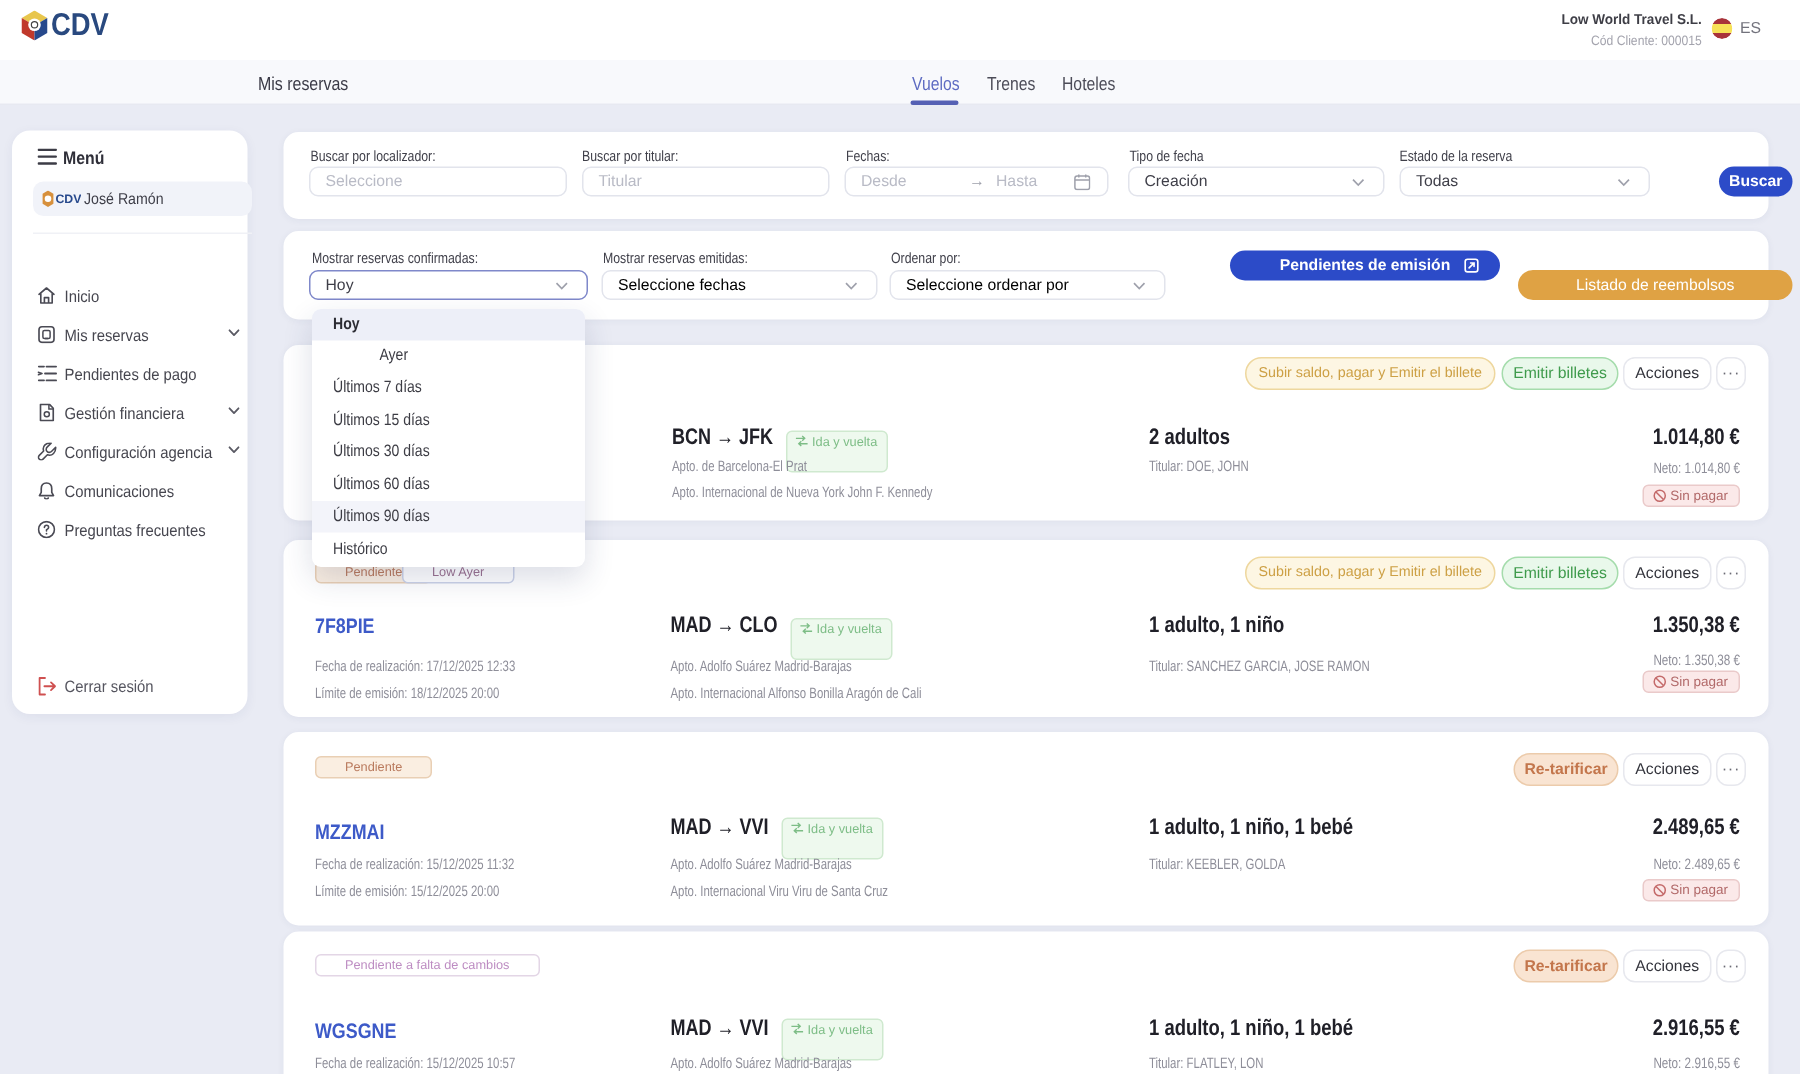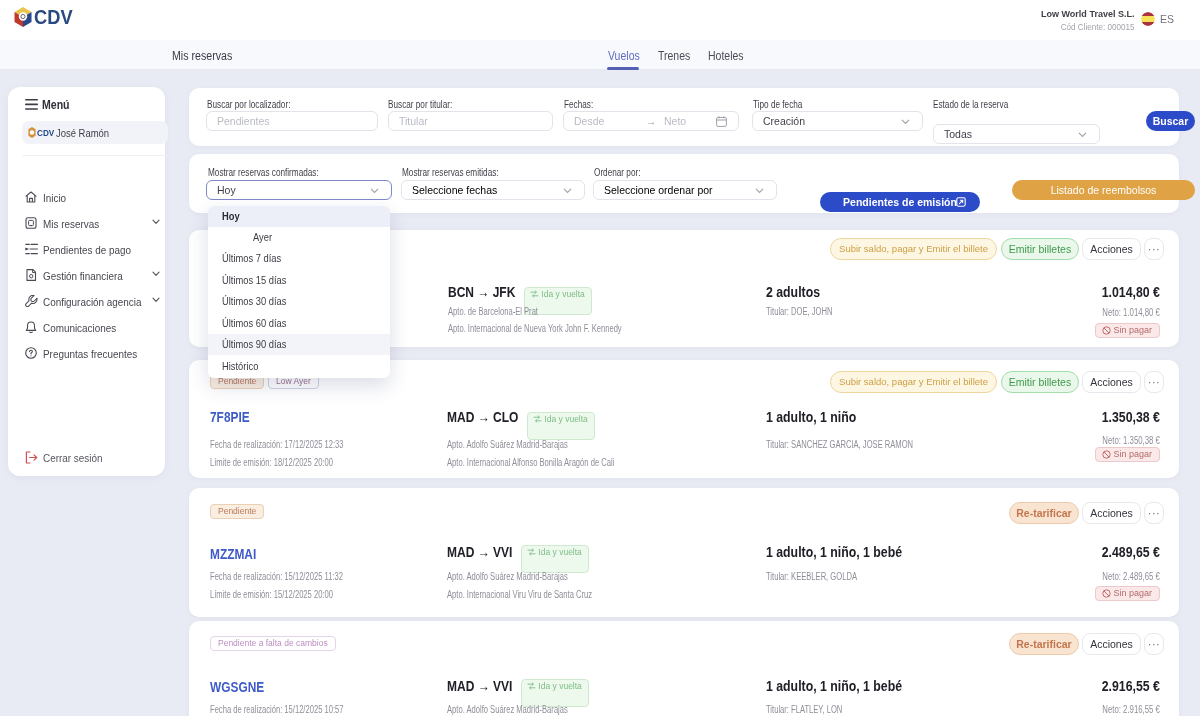--- a/index.html
+++ b/index.html
@@ -47,21 +47,21 @@
   .sel { position:absolute; height:20px; border:1px solid #e2e4ec; border-radius:6px; background:#fff; font-size:10.5px; line-height:18px; padding-left:10px; white-space:nowrap; }
   .chev { position:absolute; top:7px; }
   .btn { position:absolute; height:20px; border-radius:10px; font-size:10.5px; text-align:center; color:#fff;margin-left:32px; }
 
   
   #dd { position:absolute; left:208px; top:206px; width:182px; height:172px; background:#fff; border-radius:6px; box-shadow:0 8px 20px rgba(40,50,100,0.16); z-index:50; overflow:hidden; }
   .ddi { position:absolute; left:0; width:182px; height:21px; font-size:11px; color:#3c3c44; line-height:21px; padding-left:14px; }
   .ddi i { font-style:normal; display:inline-block; transform:scaleX(0.85); transform-origin:0 50%; }
 
   
-  .badge { position:absolute; font-size:8.5px; line-height:13px; border-radius:4px; padding:0 7px; height:15px; border:1px solid; white-space:nowrap; }
+  .badge { position:absolute; font-size:8.5px; line-height:13px; border-radius:4px; padding:0 19px; height:15px; border:1px solid; white-space:nowrap; }
   .pillbtn { position:absolute; height:22px; border-radius:11px; border:1px solid; font-size:10.5px; line-height:20px; text-align:center; white-space:nowrap; }
   .loc { position:absolute; font-size:14px; color:#3d5ac8; font-weight:bold; transform:scaleX(0.85); transform-origin:0 50%; }
   .route { position:absolute; font-size:15px; color:#202028; font-weight:bold; white-space:nowrap; transform:scaleX(0.8); transform-origin:0 50%; }
   .big { position:absolute; font-size:15px; color:#202028; font-weight:bold; white-space:nowrap; transform:scaleX(0.82); transform-origin:0 50%; }
   .sm { position:absolute; font-size:10px; color:#8e8e99; white-space:nowrap; transform:scaleX(0.76); transform-origin:0 50%; }
   .price { position:absolute; font-size:15px; color:#202028; font-weight:bold; text-align:right; right:19px; transform:scaleX(0.82); transform-origin:100% 50%; }
   .neto { position:absolute; font-size:10px; color:#8e8e99; text-align:right; right:19px; transform:scaleX(0.78); transform-origin:100% 50%; }
   .ivbadge { position:absolute; height:28px; border:1px solid #cfe9cf; background:#eef9ee; border-radius:4px; color:#7dbd86; font-size:8.5px; line-height:12px; padding:0 6px 0 5px; white-space:nowrap; }
   .sinp { position:absolute; right:19px; height:15px; background:#fbe9e9; border:1px solid #eacaca; border-radius:4px; color:#b26a6a; font-size:9px; line-height:13px; padding:0 7px 0 6px; white-space:nowrap; }
 </style>
@@ -181,40 +181,40 @@
     <svg width="13" height="13" viewBox="0 0 13 13" style="position:absolute; top:1px;">
         <path d="M5 1 L1.4 1 L1.4 12 L5 12" fill="none" stroke="#cf5050" stroke-width="1.2" stroke-linecap="round" stroke-linejoin="round"></path>
         <path d="M4.6 6.5 L11.6 6.5 M9 3.9 L11.7 6.5 L9 9.1" fill="none" stroke="#cf5050" stroke-width="1.2" stroke-linecap="round" stroke-linejoin="round"></path>
       </svg>
     <div class="tx">Cerrar sesión</div>
   </div>
 </div>
 
 <div class="card" id="f1" style="top:88px; height:58px;">
   <div class="lbl" style="left:18px; top:11px;">Buscar por localizador:</div>
-  <div class="inp" style="left:17px; top:23px; width:172px;">Pendientes</div>
+  <div class="inp" style="left:17px; top:23px; width:172px;">Seleccione</div>
   <div class="lbl" style="left:199px; top:11px;">Buscar por titular:</div>
   <div class="inp" style="left:199px; top:23px; width:165px;">Titular</div>
   <div class="lbl" style="left:375px; top:11px;">Fechas:</div>
   <div class="inp" style="left:374px; top:23px; width:176px;">Desde
     <span style="position:absolute; left:82px; color:#9ea0ab;">→</span>
-    <span style="position:absolute; left:100px;">Neto</span>
+    <span style="position:absolute; left:100px;">Hasta</span>
     <svg style="position:absolute; left:152px; top:4px;" width="11" height="11" viewBox="0 0 11 11">
         <rect x="0.6" y="1.4" width="9.8" height="9" rx="1.5" fill="none" stroke="#9ea0ab" stroke-width="1"></rect>
         <path d="M0.6 4 L10.4 4 M3.2 0.4 L3.2 2.4 M7.8 0.4 L7.8 2.4" stroke="#9ea0ab" stroke-width="1"></path>
       </svg>
   </div>
   <div class="lbl" style="left:564px; top:11px;">Tipo de fecha</div>
   <div class="sel" style="left:563px; top:23px; width:171px; color:#3f3f49;">Creación
     <svg class="chev" style="left:148px;" width="9" height="6" viewBox="0 0 9 6">
         <path d="M1 0.8 L4.5 4.4 L8 0.8" fill="none" stroke="#9ea0ab" stroke-width="1.1"></path>
       </svg>
   </div>
   <div class="lbl" style="left:744px; top:11px;">Estado de la reserva</div>
-  <div class="sel" style="left:744px; top:36px; width:167px; color:#3f3f49;">Todas
+  <div class="sel" style="left:744px; top:23px; width:167px; color:#3f3f49;">Todas
     <svg class="chev" style="left:144px;" width="9" height="6" viewBox="0 0 9 6">
         <path d="M1 0.8 L4.5 4.4 L8 0.8" fill="none" stroke="#9ea0ab" stroke-width="1.1"></path>
       </svg>
   </div>
   <div class="btn" style="left:925px; top:23px; width:49px; line-height:20px; background:#2c4bc8; font-weight:bold;">Buscar</div>
 </div>
 <div class="card" id="f2" style="top:154px; height:59px;">
   <div class="lbl" style="left:19px; top:13px;">Mostrar reservas confirmadas:</div>
   <div class="sel" style="left:17px; top:26px; width:186px; color:#3f3f49; border:1px solid #7f88ca;">Hoy
     <svg class="chev" style="left:163px;" width="9" height="6" viewBox="0 0 9 6">
@@ -226,21 +226,21 @@
     <svg class="chev" style="left:161px;" width="9" height="6" viewBox="0 0 9 6">
         <path d="M1 0.8 L4.5 4.4 L8 0.8" fill="none" stroke="#9ea0ab" stroke-width="1.1"></path>
       </svg>
   </div>
   <div class="lbl" style="left:405px; top:13px;">Ordenar por:</div>
   <div class="sel" style="left:404px; top:26px; width:184px;">Seleccione ordenar por
     <svg class="chev" style="left:161px;" width="9" height="6" viewBox="0 0 9 6">
         <path d="M1 0.8 L4.5 4.4 L8 0.8" fill="none" stroke="#9ea0ab" stroke-width="1.1"></path>
       </svg>
   </div>
-  <div class="btn" style="left:599px; top:38px; width:160px; line-height:20px; background:#2c4bc8; font-weight:bold;">Pendientes de emisión
+  <div class="btn" style="left:599px; top:13px; width:180px; line-height:20px; background:#2c4bc8; font-weight:bold;">Pendientes de emisión
     <svg style="position:absolute; right:14px; top:5px;" width="10" height="10" viewBox="0 0 10 10">
         <rect x="0.8" y="0.8" width="8.4" height="8.4" rx="1.6" fill="none" stroke="#fff" stroke-width="1.1"></rect>
         <path d="M3.4 6.6 L6.6 3.4 M4.4 3.3 L6.7 3.3 L6.7 5.6" fill="none" stroke="#fff" stroke-width="1.1" stroke-linecap="round"></path>
       </svg>
   </div>
   <div class="btn" style="left:791px; top:26px; width:183px; line-height:20px; background:#dfa244; font-weight:normal;">Listado de reembolsos</div>
 </div>
 <div class="card" id="c1" style="top:230px; height:117px;">
   <div class="pillbtn" style="left:641px; top:8px; width:167px; background:#fdf6e3; border-color:#eed79e; color:#cda045; font-size:9.5px;">Subir saldo, pagar y Emitir el billete</div>
   <div class="pillbtn" style="left:812px; top:8px; width:78px; background:#e9f8eb; border-color:#a5dcac; color:#3f9b4c;">Emitir billetes</div>

